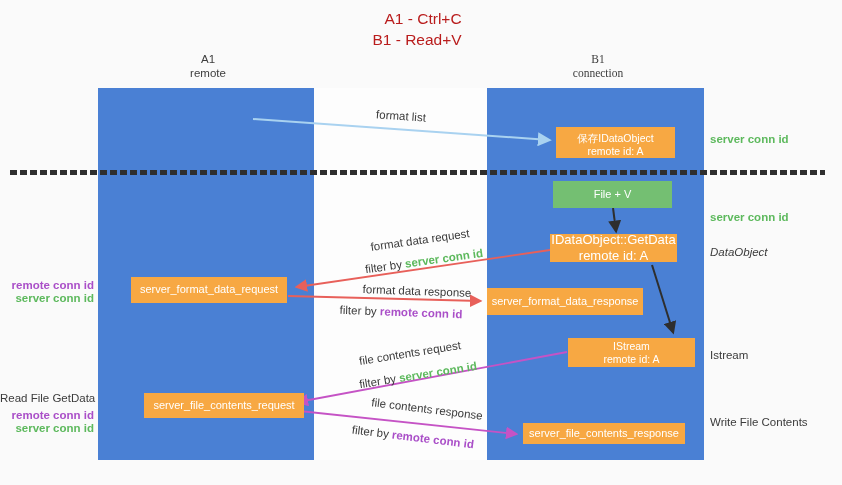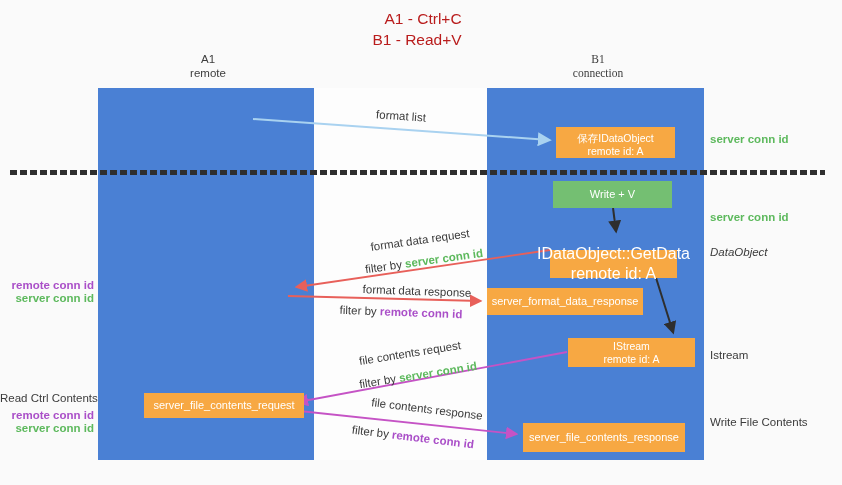--- a/index.html
+++ b/index.html
@@ -96,43 +96,46 @@
     </defs>
     <line x1="253" y1="119" x2="549" y2="140" stroke="#a9d2f0" stroke-width="2" marker-end="url(#ah-blue)"></line>
     <line x1="613" y1="208" x2="616" y2="231" stroke="#2e2e2e" stroke-width="2" marker-end="url(#ah-blk)"></line>
     <line x1="550" y1="250" x2="297" y2="287" stroke="#e8605a" stroke-width="1.8" marker-end="url(#ah-red)"></line>
     <line x1="288" y1="296" x2="480" y2="301" stroke="#e8605a" stroke-width="1.8" marker-end="url(#ah-red)"></line>
     <line x1="652" y1="265" x2="673" y2="332" stroke="#2e2e2e" stroke-width="2" marker-end="url(#ah-blk)"></line>
     <line x1="567" y1="352" x2="298" y2="402" stroke="#c553c5" stroke-width="1.8" marker-end="url(#ah-mag)"></line>
     <line x1="290" y1="410" x2="516" y2="434" stroke="#c553c5" stroke-width="1.8" marker-end="url(#ah-mag)"></line>
   </svg>
 
+  <div class="box orange" style="left:131px;top:277px;width:156px;height:26px;">
+    <div>server_format_data_request</div>
+  </div>
   <div class="box orange" style="left:128px;top:393px;width:160px;height:25px;margin-left:16px;">
     <div>server_file_contents_request</div>
   </div>
 
   <div class="box orange" style="left:556px;top:127px;width:119px;height:31px;font-size:10.5px;justify-content:flex-end;">
     <div>保存IDataObject</div>
     <div>remote id: A</div>
   </div>
   <div class="box green" style="left:553px;top:181px;width:119px;height:27px;">
-    <div>Write + V</div>
+    <div>File + V</div>
   </div>
-  <div class="box orange" style="left:550px;top:250px;width:127px;height:28px;font-size:16px;text-align:right;">
+  <div class="box orange" style="left:550px;top:234px;width:127px;height:28px;font-size:13px;text-align:right;">
     <div>IDataObject::GetData</div>
     <div>remote id: A</div>
   </div>
   <div class="box orange" style="left:487px;top:288px;width:156px;height:27px;">
     <div>server_format_data_response</div>
   </div>
   <div class="box orange" style="left:568px;top:338px;width:127px;height:29px;font-size:10.5px;">
     <div>IStream</div>
     <div>remote id: A</div>
   </div>
-  <div class="box orange" style="left:523px;top:423px;width:162px;height:29px;">
+  <div class="box orange" style="left:523px;top:423px;width:162px;height:21px;">
     <div>server_file_contents_response</div>
   </div>
 
   <div class="arrow-label" style="left:401px;top:116px;--rot:4deg;">format list</div>
 
   <div class="arrow-label" style="left:420px;top:240px;--rot:-8deg;">format data request</div>
   <div class="arrow-label" style="left:424px;top:261px;--rot:-8deg;">
     <span>filter by </span><span class="green-t">server conn id</span>
   </div>
 
@@ -154,19 +157,19 @@
   <div class="side-label side-right green-t" style="top:133px;">server conn id</div>
   <div class="side-label side-right green-t" style="top:211px;">server conn id</div>
   <div class="side-label side-right" style="top:246px;font-style:italic;">DataObject</div>
   <div class="side-label side-right" style="top:349px;">Istream</div>
   <div class="side-label side-right" style="top:416px;">Write File Contents</div>
 
   <div class="side-label side-left" style="top:279px;">
     <div class="purple-t">remote conn id</div>
     <div class="green-t">server conn id</div>
   </div>
-  <div class="side-label side-left" style="top:392px;">Read Ctrl Contents</div>
+  <div class="side-label side-left" style="top:392px;">Read File GetData</div>
   <div class="side-label side-left" style="top:409px;">
     <div class="purple-t">remote conn id</div>
     <div class="green-t">server conn id</div>
   </div>
 
 </div>
 
 </body></html>

